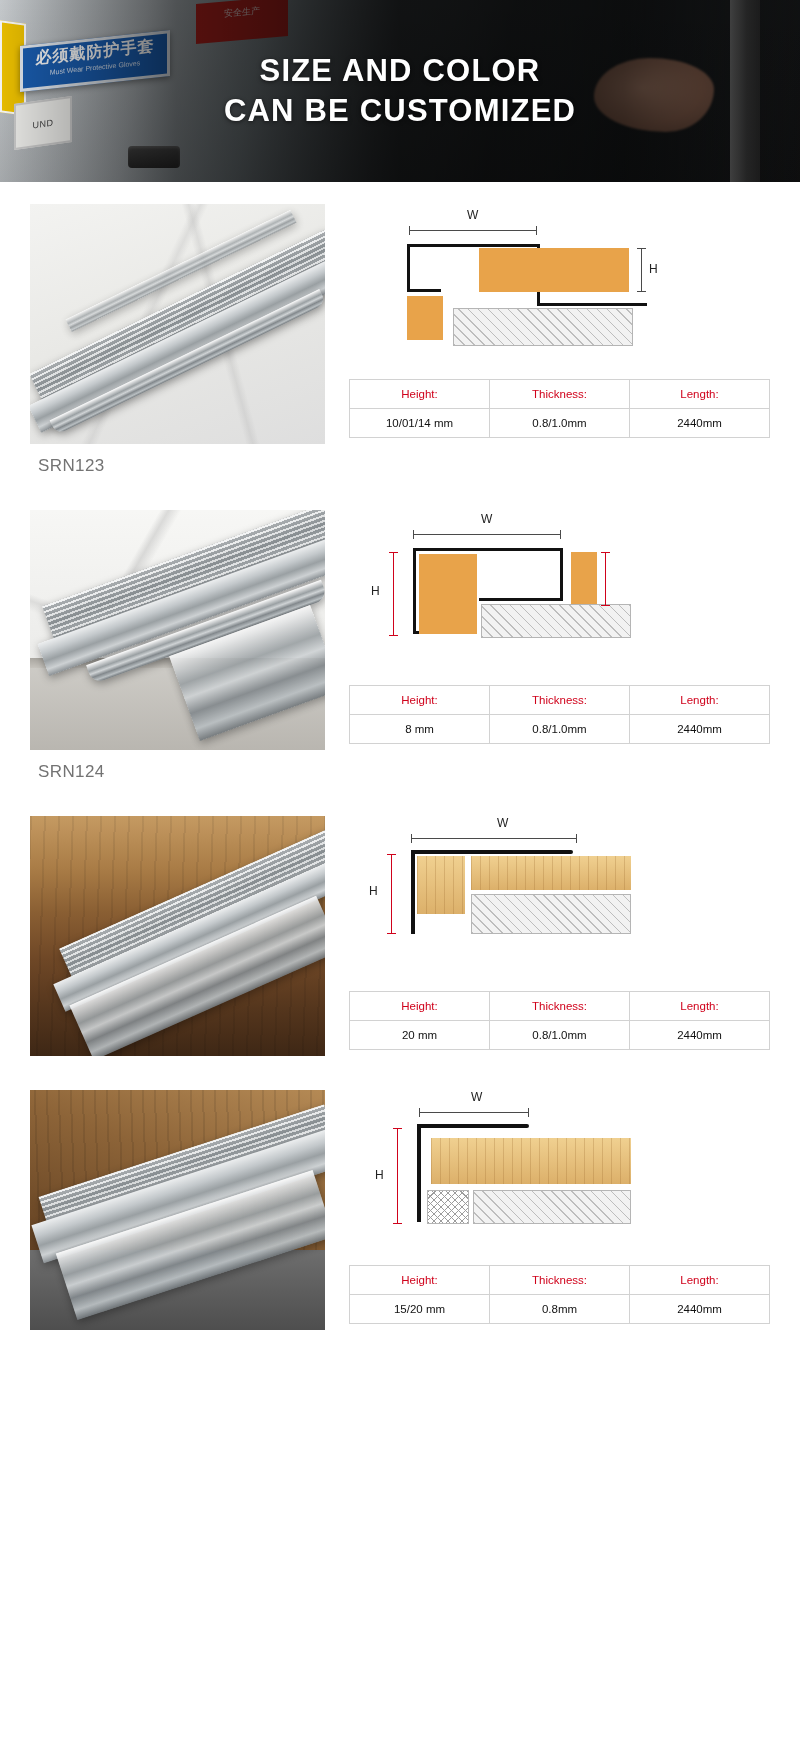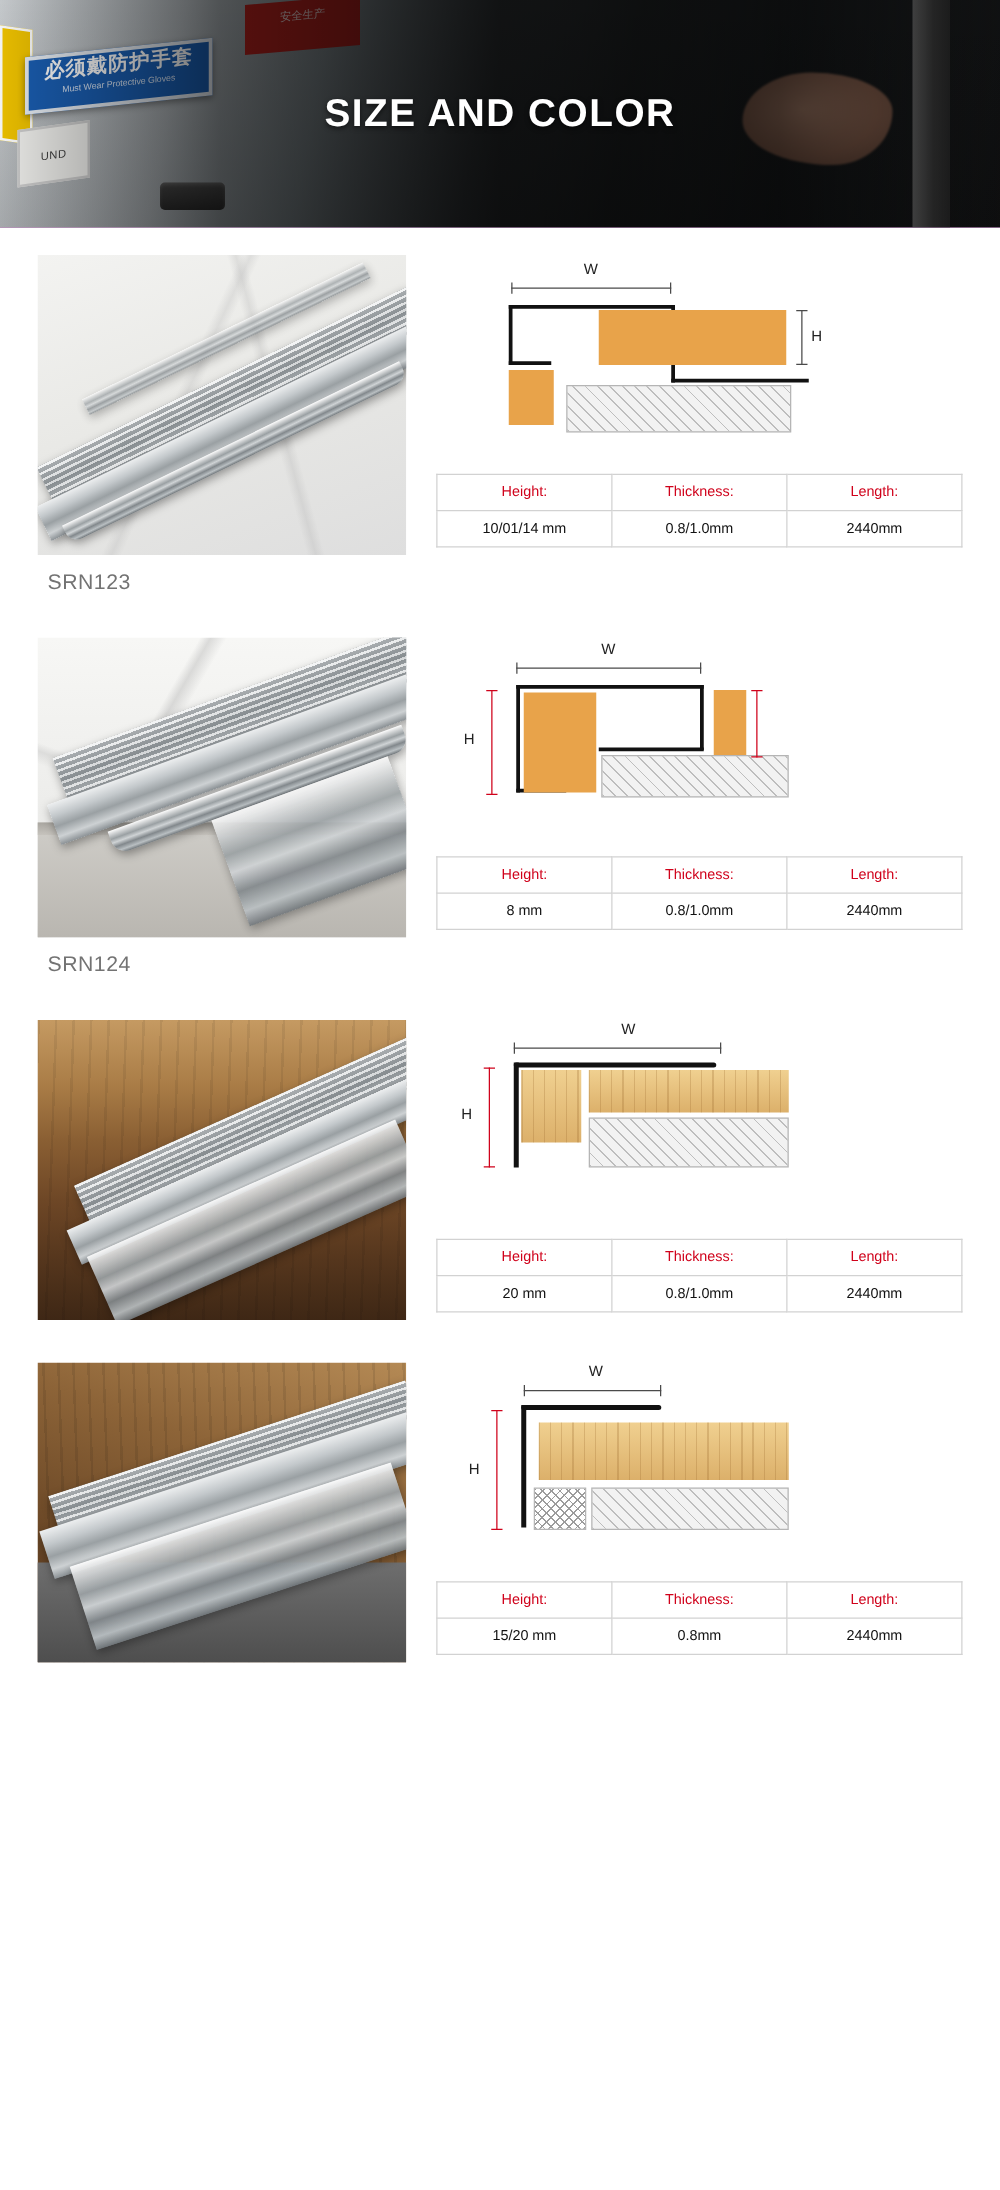--- a/index.html
+++ b/index.html
@@ -9,21 +9,21 @@
     font-family: "Liberation Sans", sans-serif;
     color: #111;
   }
 
   
   .hero {
     position: relative;
     width: 800px;
     height: 182px;
     overflow: hidden;
-    background: #701a75;
+    background: #737373;
   }
   .hero-photo {
     position: absolute;
     inset: 0;
     background:
       linear-gradient(180deg, rgba(20,20,20,0.0) 0%, rgba(10,10,10,0.15) 100%),
       linear-gradient(100deg, #cfd3d6 0%, #b9bfc3 18%, #8f9a9f 32%, #4e5458 48%, #2b2f31 62%, #1b1e20 78%, #121314 100%);
   }
   
   .sign-blue {
@@ -311,20 +311,21 @@
       <div class="l2">Must Wear Protective Gloves</div>
     </div>
     <div class="sign-white">UND</div>
     <div class="spool"></div>
     <div class="hand"></div>
     <div class="post"></div>
   </div>
   <div class="hero-overlay"></div>
   <div class="hero-title">
     <span>SIZE AND COLOR</span>
+    <span>CAN BE CUSTOMIZED</span>
   </div>
 </div>
 
 <div class="sheet">
 
   <div class="product">
     <div class="prow">
       <div class="photo">
         <div class="bg-marble"></div>
         <div class="metal ribbed" style="left:-10px; top:96px; width:330px; height:34px; transform:rotate(-26deg);"></div>

